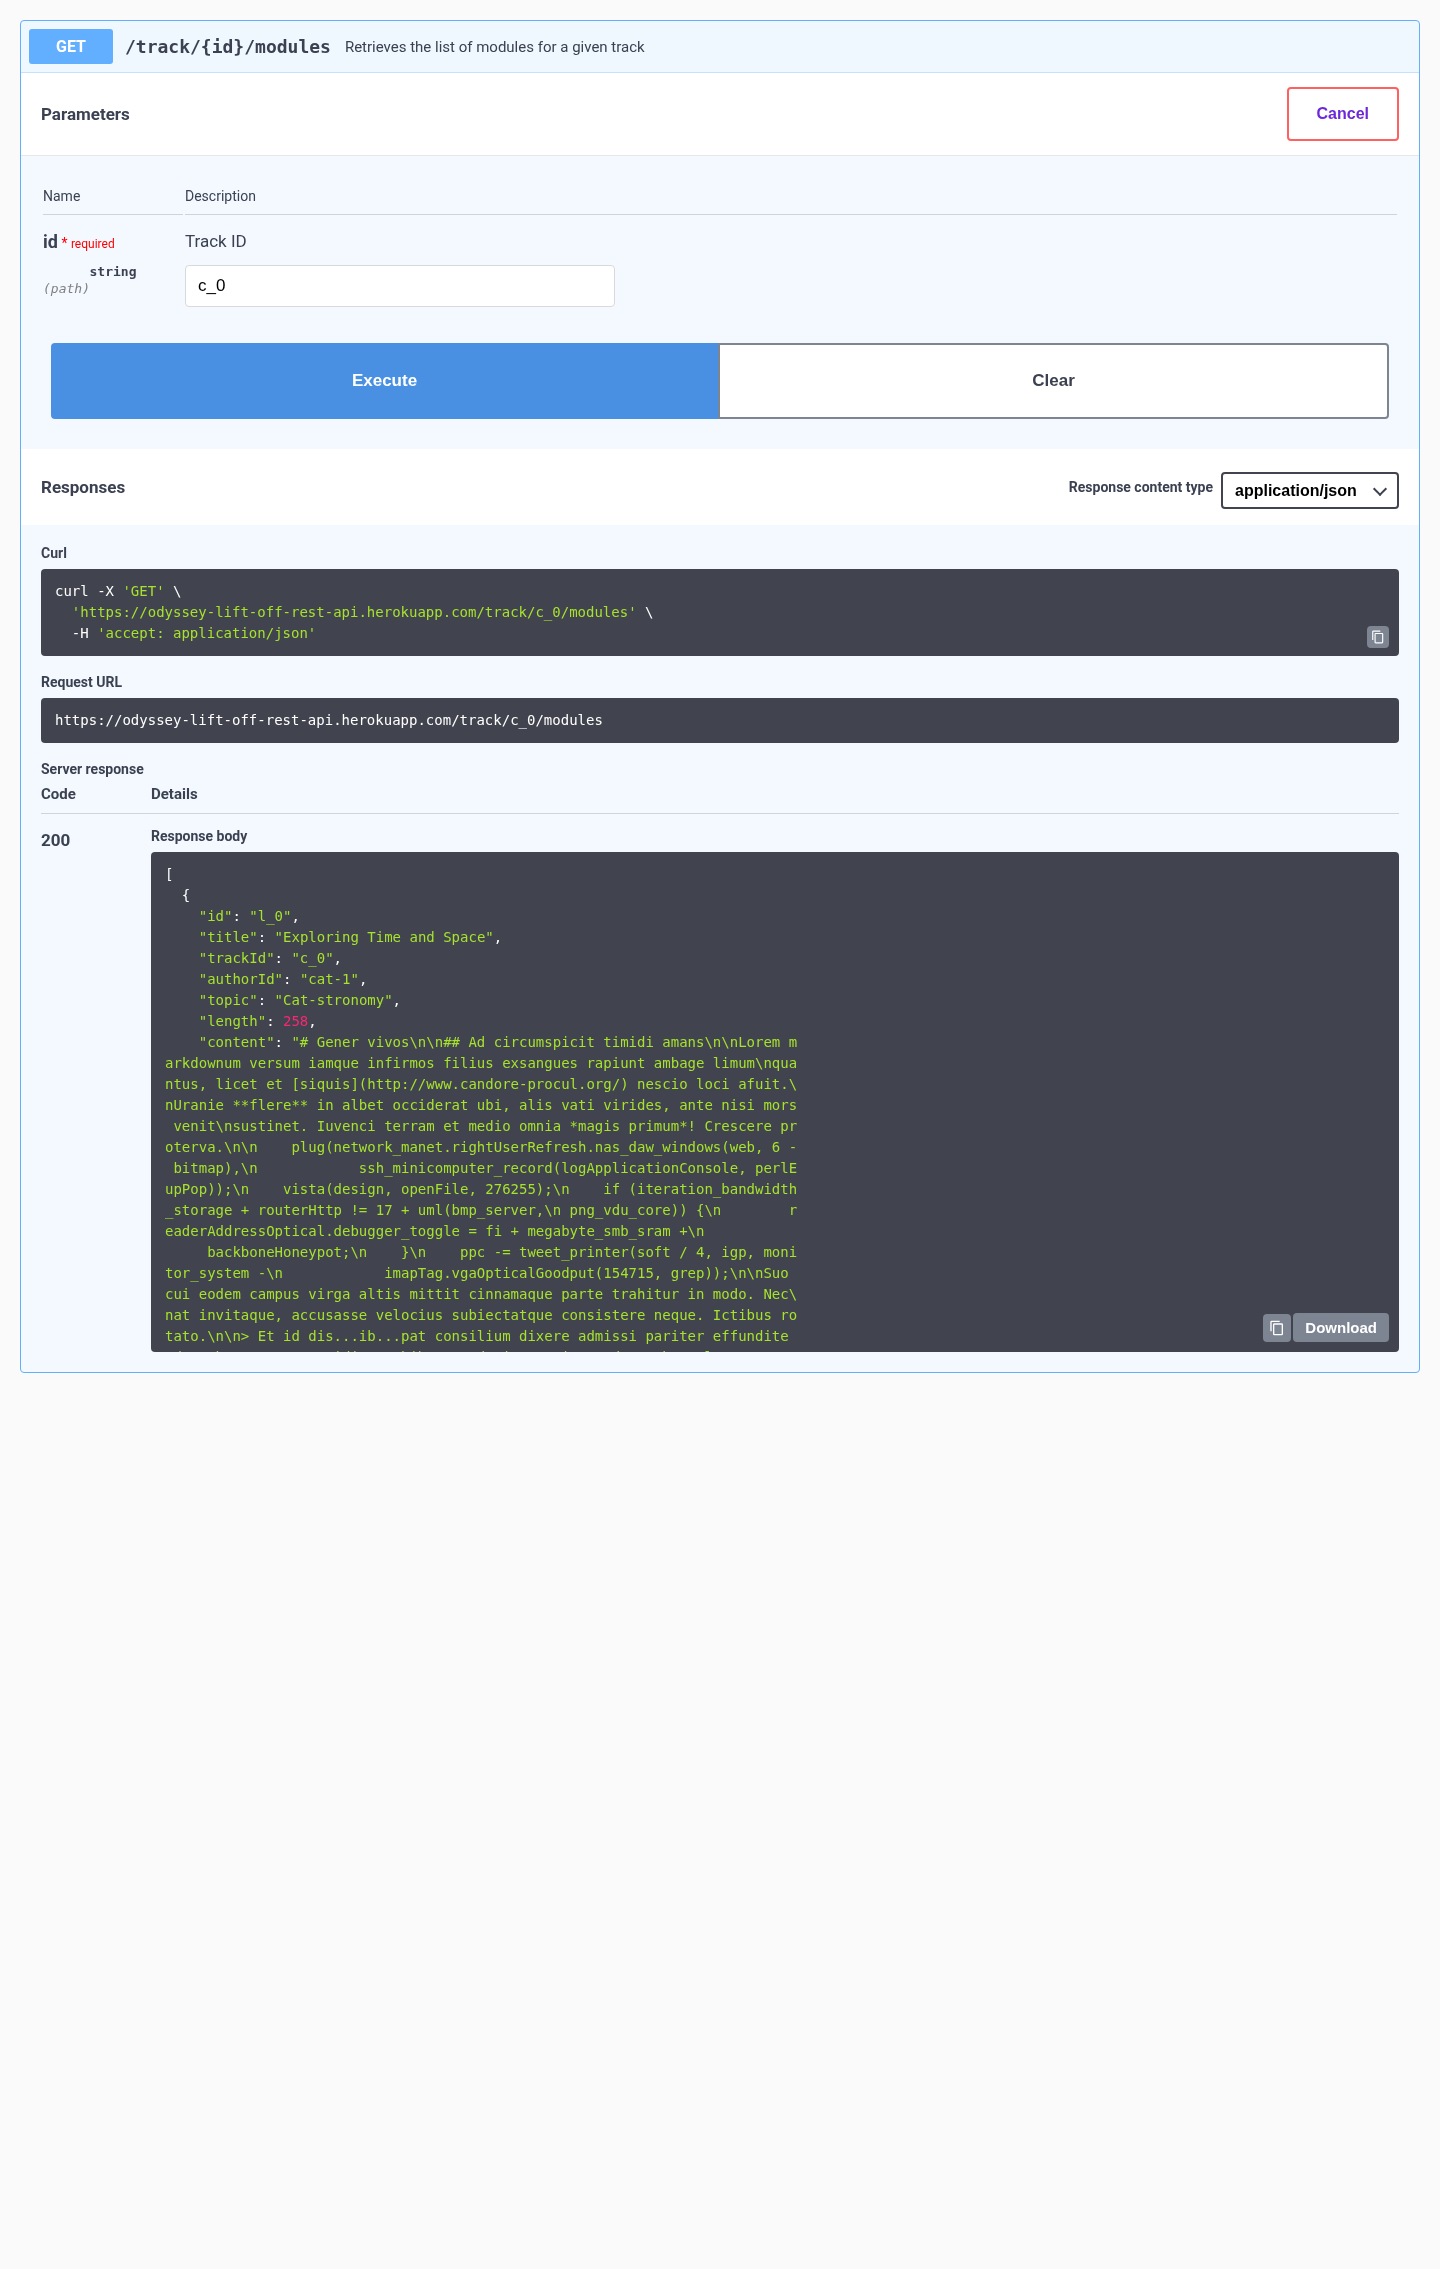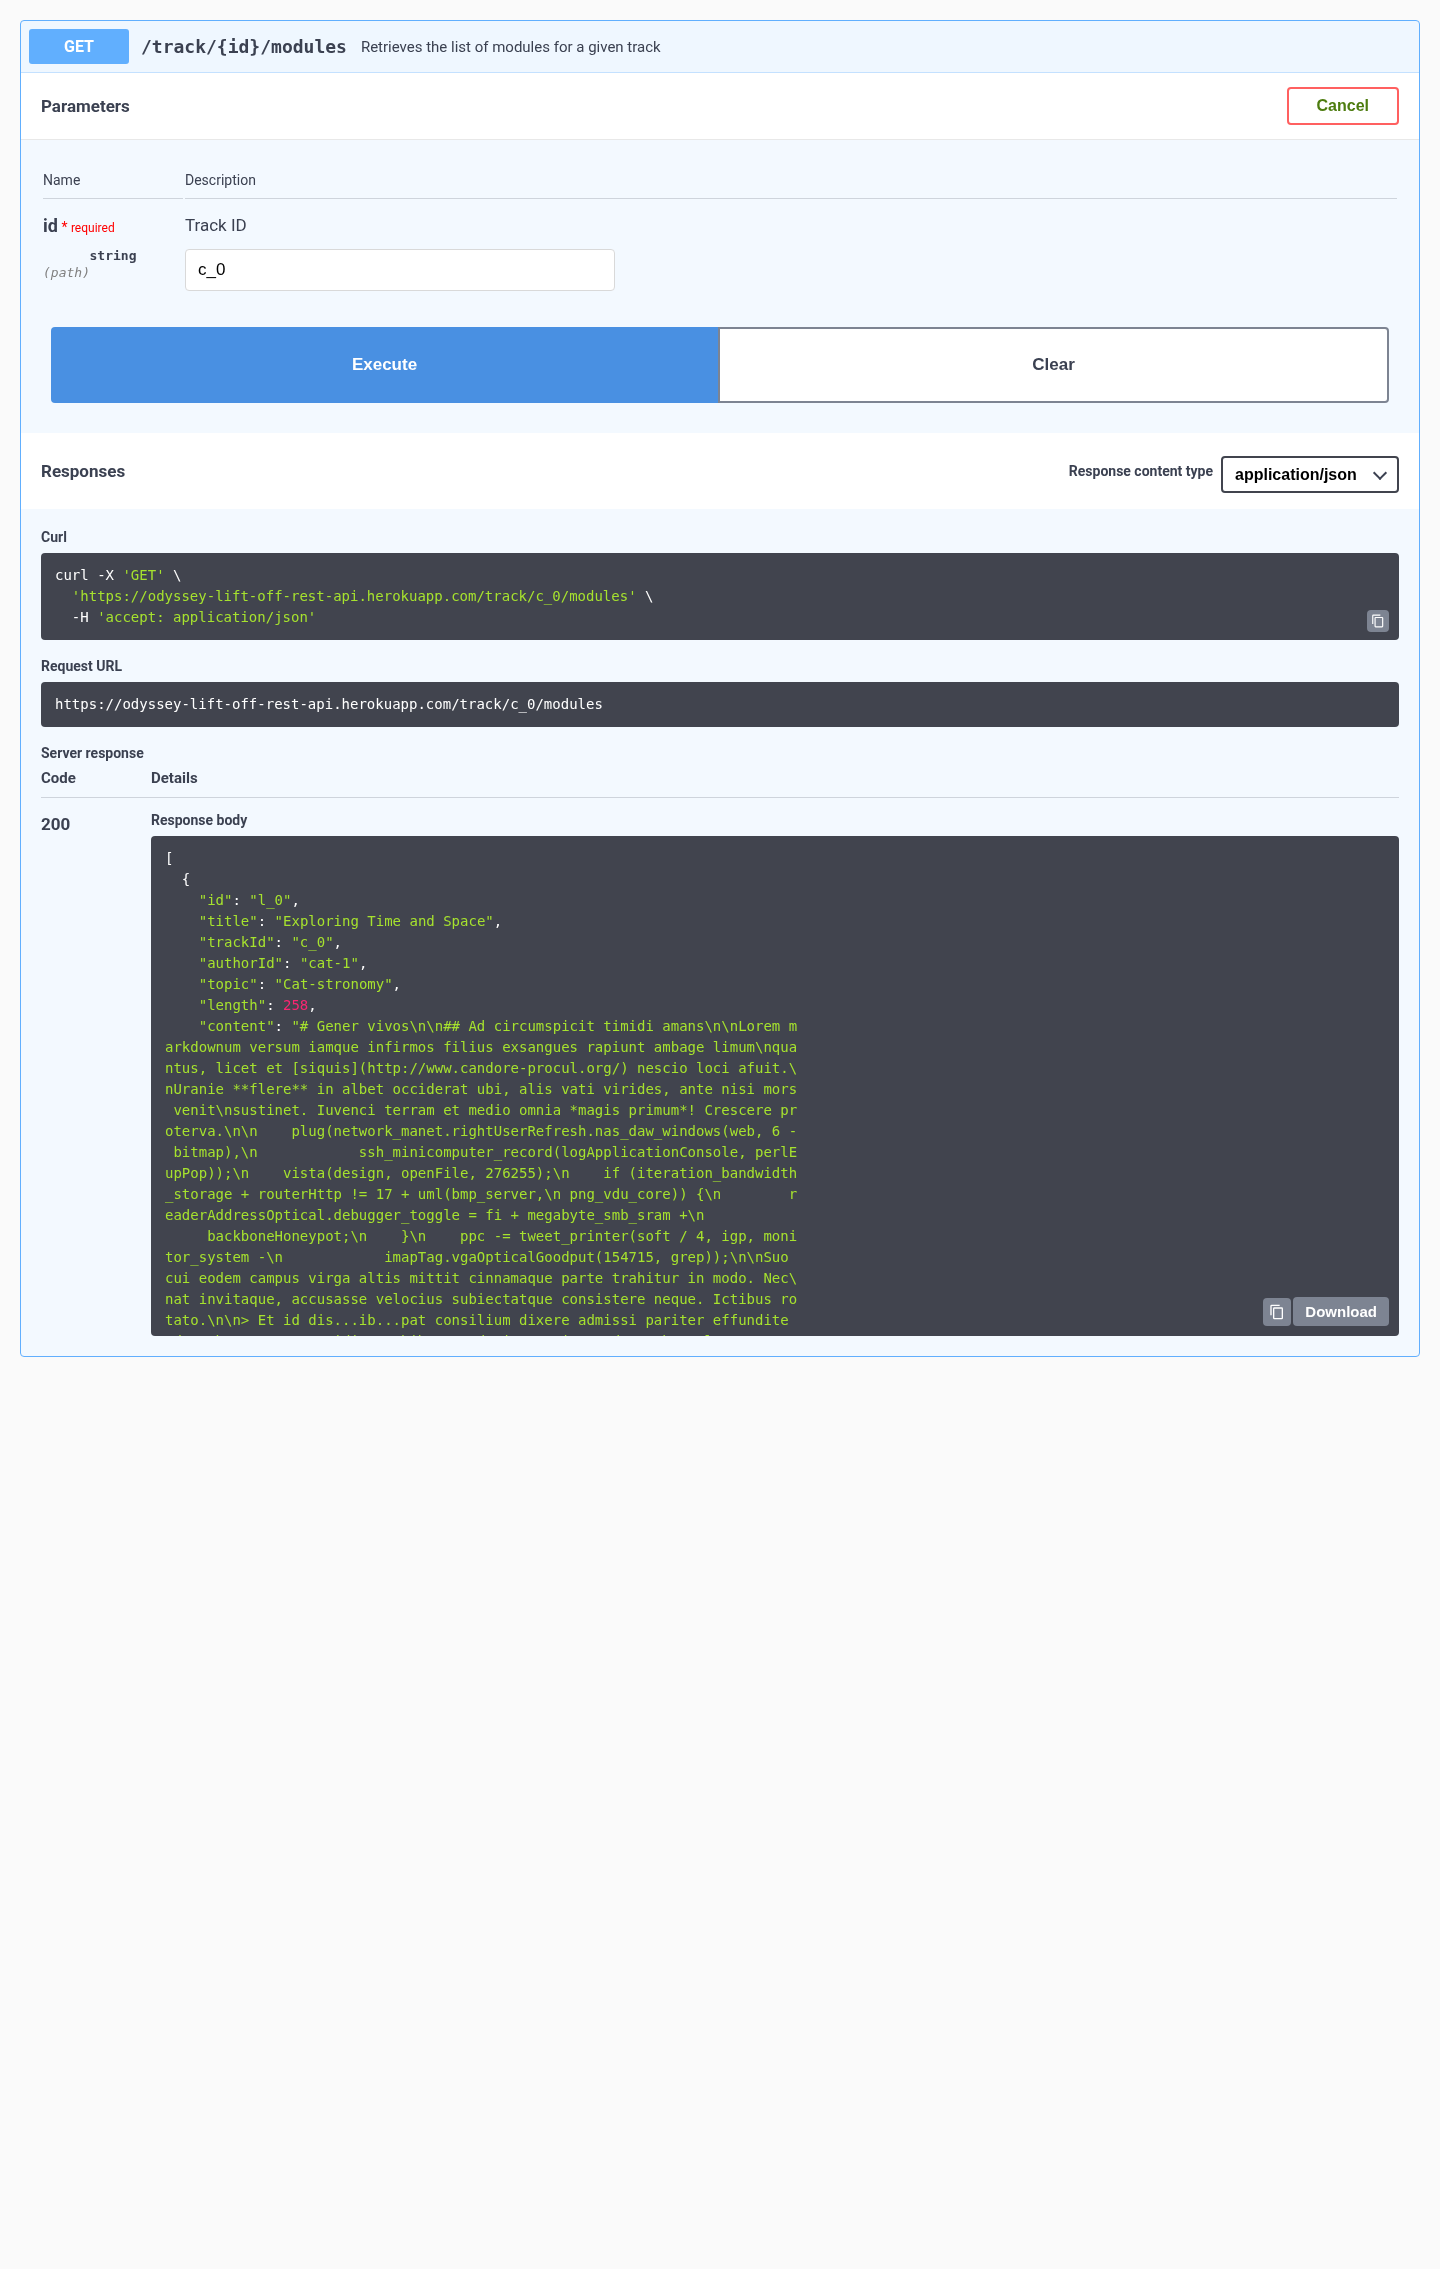--- a/index.html
+++ b/index.html
@@ -22,21 +22,21 @@
   padding: 8px;
   background: rgba(97,175,254,0.1);
   border-bottom: 1px solid rgba(97,175,254,0.3);
 }
 .method-badge {
   background: #61affe;
   color: #fff;
   font-weight: 700;
   font-size: 16px;
   padding: 8px 0;
-  width: 100px;
+  width: 84px;
   text-align: center;
   border-radius: 3px;
   margin-right: 12px;
 }
 .path {
   font-family: Menlo, Monaco, Consolas, monospace;
   font-weight: 600;
   font-size: 18px;
   margin-right: 14px;
 }
@@ -51,24 +51,24 @@
   padding: 14px 20px;
   border-bottom: 1px solid #e8e8e8;
 }
 .parameters-header h3 {
   font-size: 17px;
   font-weight: 700;
 }
 .cancel-btn {
   border: 2px solid #ff6060;
   background: transparent;
-  color: #4d7c0f;
+  color: #6d28d9;
   font-weight: 700;
   font-size: 16px;
-  padding: 8px 28px;
+  padding: 16px 28px;
   border-radius: 4px;
   cursor: pointer;
 }
 .parameters-body {
   background: rgba(97,175,254,0.08);
   padding: 20px 20px 30px 20px;
 }
 .param-table {
   width: 100%;
 }

